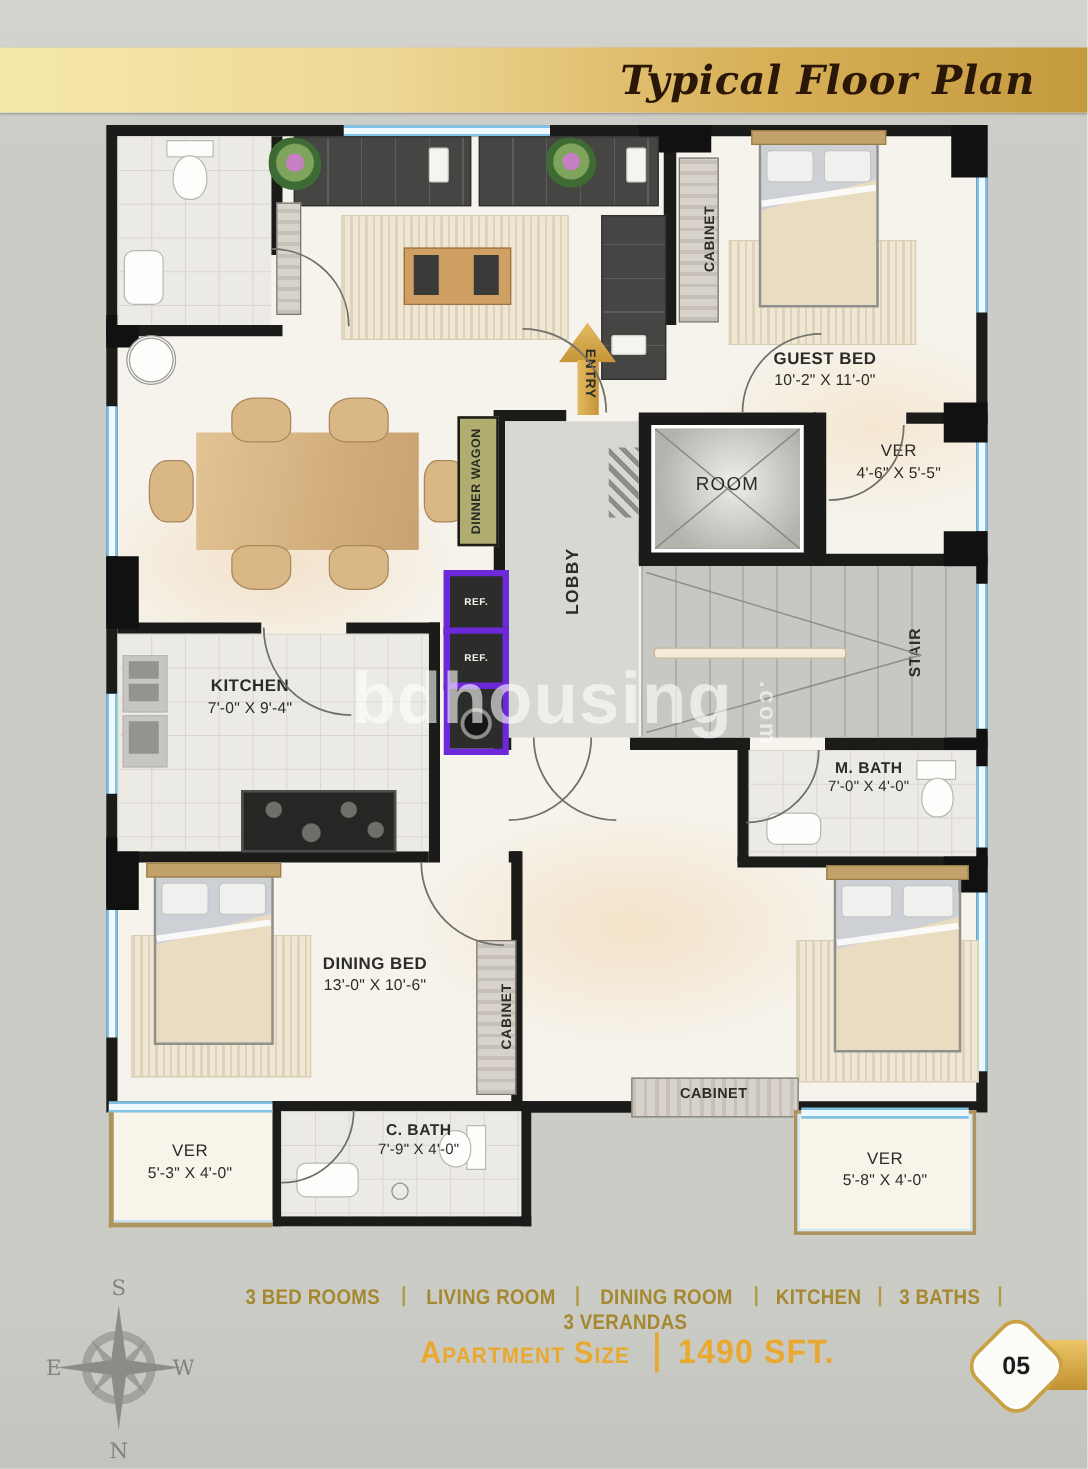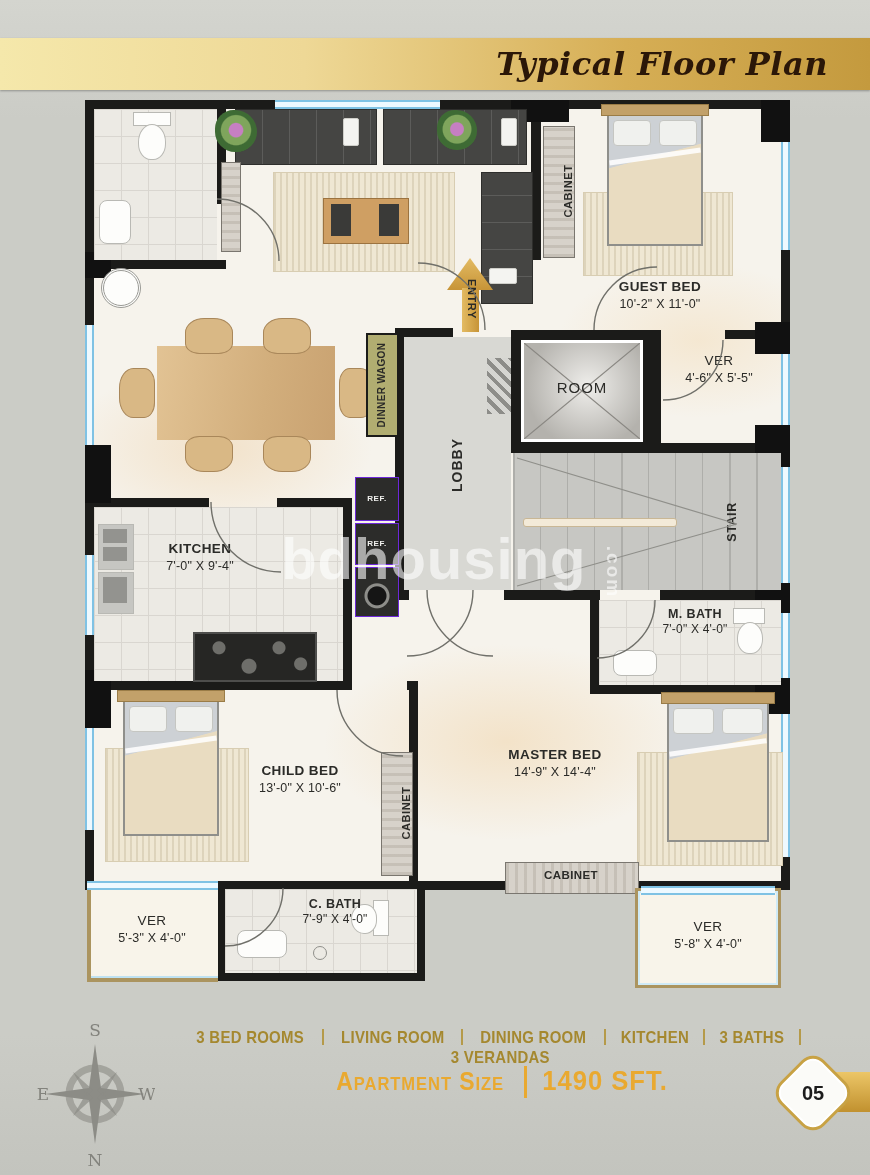--- a/index.html
+++ b/index.html
@@ -42,21 +42,21 @@
   .thr{position:absolute;background:#f4f4f1;border:1px solid #cfcfca;border-radius:2px;}
   .plant{position:absolute;border-radius:46% 54% 50% 50%;
     background:radial-gradient(circle at 50% 48%,#c67fc2 0 22%,#7fa55c 26% 48%,#3e6b34 52% 72%,#2c4f26 74% 82%,transparent 84%);}
   .rug{position:absolute;background:#efe7d3;border:1px solid #d8cdb2;
     background-image:repeating-linear-gradient(90deg,rgba(175,160,125,.28) 0 2px,transparent 2px 6px);}
   .bed{position:absolute;border:2px solid #8f8f8b;
     background:linear-gradient(165deg,#cdd1d5 0 34%,#e9dcc1 34.5% 100%);}
   .bed .hb{position:absolute;left:-8px;right:-8px;top:-12px;height:10px;background:#c2a16a;border:1px solid #9a7c47;}
   .bed .pl{position:absolute;top:4px;width:40%;height:24px;background:#f0f1ee;border:1px solid #c5c6c2;border-radius:4px;}
   .bed .fold{position:absolute;left:0;right:0;top:30%;height:5px;background:rgba(255,255,255,.85);transform:rotate(-8deg);}
-  .wm{position:absolute;background:#2c2c2a;border:1px solid #6d28d9;margin-top:21px;}
+  .wm{position:absolute;background:#2c2c2a;border:5px solid #6d28d9;}
   .lbl-tiny{color:#f2f2ef;font-size:8px;font-weight:700;text-align:center;letter-spacing:.5px;}
   .fix{position:absolute;background:#fdfdfb;border:1px solid #b9b9b4;}
   .cabinet{position:absolute;background:#d7d2ca;border:1px solid #7a766f;
     background-image:repeating-linear-gradient(0deg,rgba(120,110,95,.18) 0 3px,transparent 3px 9px);}
   .cabinet-h{background-image:repeating-linear-gradient(90deg,rgba(120,110,95,.18) 0 3px,transparent 3px 9px);}
   #watermark{position:absolute;left:140px;top:425px;width:470px;text-align:center;
     color:rgba(255,255,255,.6);font-weight:700;font-size:58px;letter-spacing:1px;pointer-events:none;}
   #watermark .dotcom{display:inline-block;transform:rotate(90deg) translateX(8px);font-size:19px;letter-spacing:2px;vertical-align:middle;}
   
   #features{position:absolute;left:150px;right:20px;top:1028px;text-align:center;color:#a5882f;}
@@ -240,37 +240,33 @@
   </div>
 
   <div class="rug" style="left:20px;top:648px;width:142px;height:112px"></div>
   <div class="bed" style="left:38px;top:600px;width:92px;height:132px">
     <div class="hb"></div>
     <div class="pl" style="left:4%"></div>
     <div class="pl" style="right:4%"></div>
     <div class="fold"></div>
   </div>
   <div class="room-label" style="left:115px;top:662px;width:200px">
-    <div class="nm">CHILD BED</div>
+    <div class="nm">DINING BED</div>
     <div class="dim">13'-0" X 10'-6"</div>
   </div>
 
   <div class="cabinet" style="left:296px;top:652px;width:30px;height:122px"></div>
   <div class="vlabel" style="left:266px;top:704px;font-size:11px">CABINET</div>
 
   <div class="rug" style="left:552px;top:652px;width:144px;height:112px"></div>
   <div class="bed" style="left:582px;top:602px;width:98px;height:136px">
     <div class="hb"></div>
     <div class="pl" style="left:4%"></div>
     <div class="pl" style="right:4%"></div>
     <div class="fold"></div>
-  </div>
-  <div class="room-label" style="left:360px;top:646px;width:220px">
-    <div class="nm">MASTER BED</div>
-    <div class="dim">14'-9" X 14'-4"</div>
   </div>
 
   <div class="cabinet cabinet-h" style="left:420px;top:762px;width:132px;height:30px"></div>
   <div class="room-label" style="left:420px;top:768px;width:132px">
     <div class="nm" style="font-size:11.5px;font-weight:700">CABINET</div>
   </div>
 
   <div style="position:absolute;left:2px;top:788px;width:131px;height:94px;background:#f8f4ea;border-left:4px solid #ab945f;border-bottom:4px solid #ab945f;box-sizing:border-box;box-shadow:0 -2px 0 #bfe2f2 inset"></div>
   <div class="win-h" style="left:2px;top:781px;width:131px"></div>
   <div class="room-label" style="left:6px;top:812px;width:122px">

